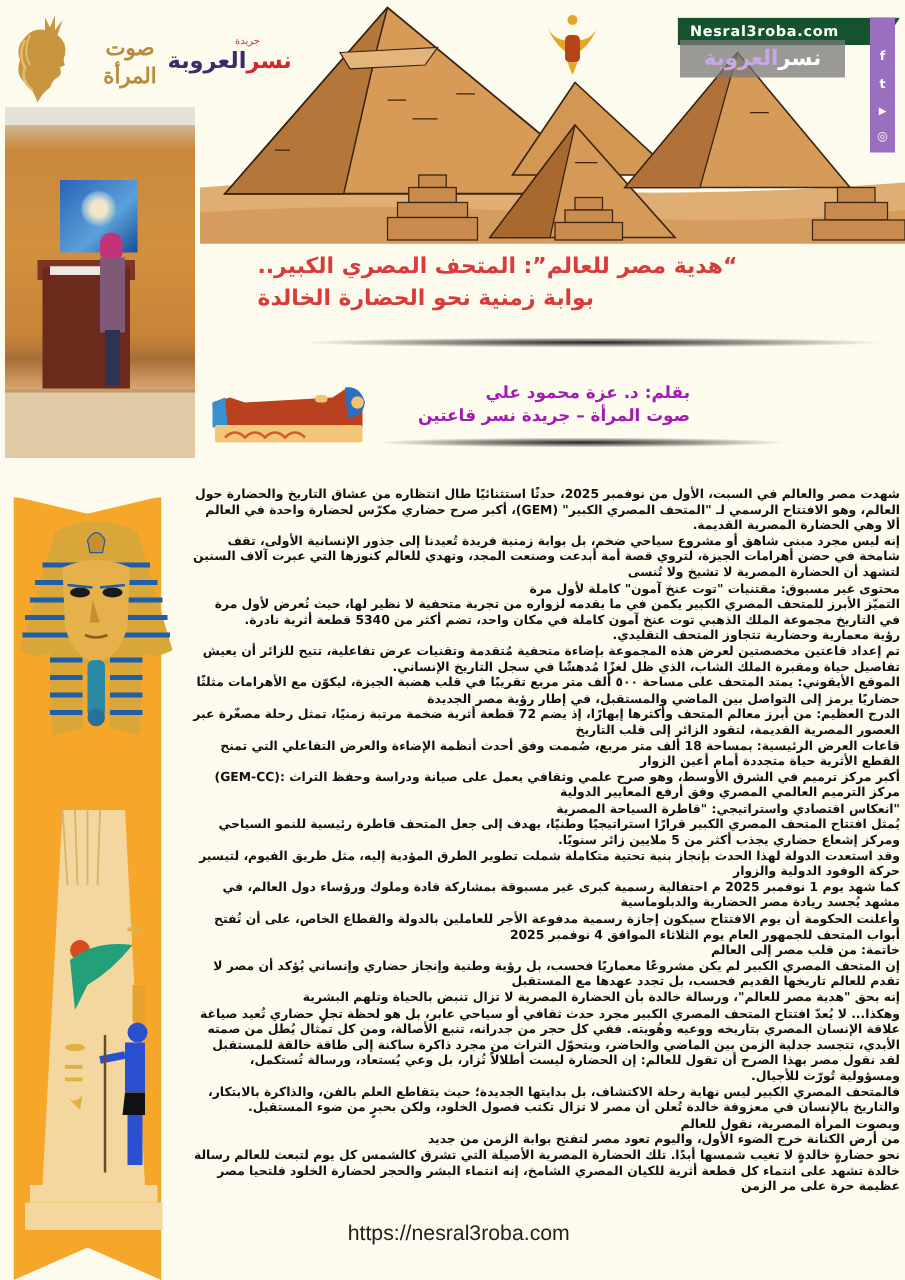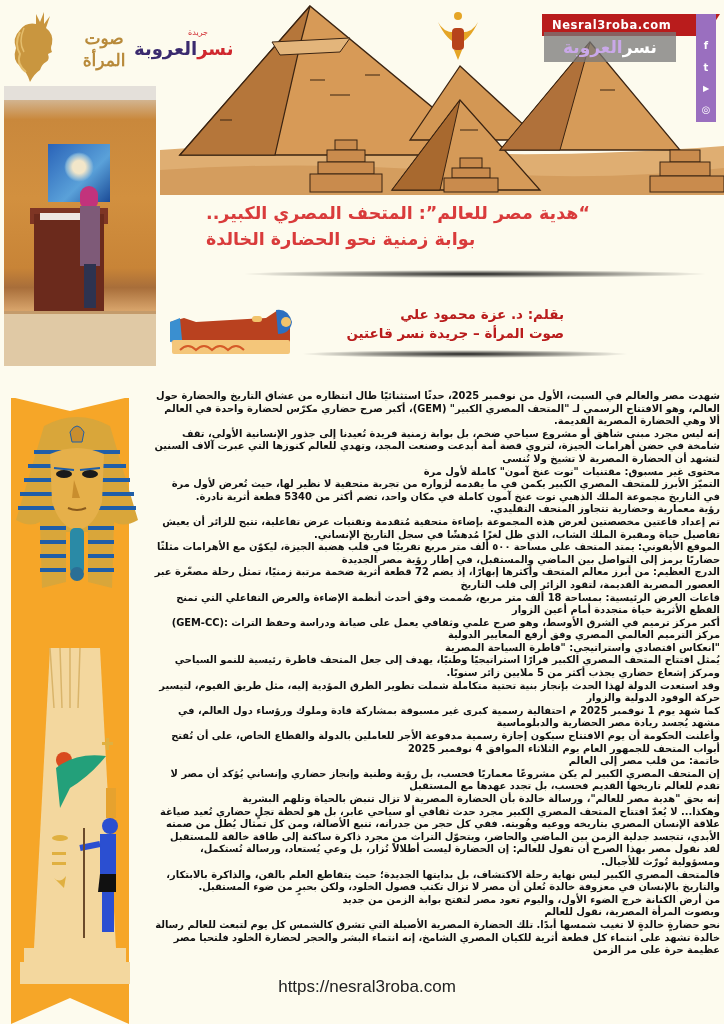--- a/index.html
+++ b/index.html
@@ -14,21 +14,21 @@
   .nesr-logo { position: absolute; left: 130px; top: 22px; width: 82px; height: 38px; text-align: right; }
   .nesr-small { font-size: 8px; color: #d0282e; display: block; line-height: 10px; padding-right: 8px; }
   .nesr-main { font-size: 18px; font-weight: bold; line-height: 22px; color: #d0282e; direction: rtl; }
   .nesr-main .dark { color: #3a2a6e; }
 
   
   .banner { position: absolute; left: 160px; top: 0; width: 564px; height: 195px; overflow: hidden; }
 
   
   .site-badge { position: absolute; left: 542px; top: 14px; width: 178px; height: 22px;
-    background: #b91c1c; color: #fff; font-size: 11.5px; font-weight: bold; letter-spacing: 0.6px;
+    background: #14532d; color: #fff; font-size: 11.5px; font-weight: bold; letter-spacing: 0.6px;
     line-height: 22px; padding-left: 10px; clip-path: polygon(0 0, 100% 0, 92% 100%, 0 100%); }
   .side-strip { position: absolute; left: 696px; top: 14px; width: 20px; height: 108px; background: #9a6fbf; }
   .social { position: absolute; left: 696px; width: 20px; text-align: center; color: #fff;
     font-size: 10px; font-weight: bold; }
   .nesr-gray { position: absolute; left: 544px; top: 32px; width: 132px; height: 30px; background: rgba(120,120,120,0.75);
     color: #fff; font-weight: bold; font-size: 17px; text-align: center; line-height: 30px; direction: rtl; }
   .nesr-gray .acc { color: #c9a8e8; }
 
   
   .photo { position: absolute; left: 4px; top: 86px; width: 152px; height: 280px;
@@ -48,22 +48,22 @@
   .photo .legs { position: absolute; left: 4px; top: 78px; width: 12px; height: 44px; background: #2d3350; }
   .photo .stage { position: absolute; left: 0; top: 225px; width: 100%; height: 55px; background: #e0c9a5; border-top: 3px solid #c49b6b; }
 
   
   .headline { position: absolute; right: 38px; top: 200px; width: 480px; direction: rtl; text-align: left;
     color: #d93b3b; font-weight: bold; font-size: 17.5px; line-height: 26px; }
   .divider-shadow { position: absolute; height: 8px; border-radius: 50%;
     background: radial-gradient(ellipse at center, rgba(0,0,0,0.85) 0%, rgba(0,0,0,0.4) 40%, rgba(0,0,0,0) 70%); }
 
   
-  .author { position: absolute; right: 160px; top: 305px; direction: rtl; text-align: right;
-    color: #b91c1c; font-weight: bold; font-size: 13.5px; line-height: 19px; }
+  .author { position: absolute; right: 172px; top: 305px; direction: rtl; text-align: right;
+    color: #a21caf; font-weight: bold; font-size: 13.5px; line-height: 19px; }
 
   .sarcophagus { position: absolute; left: 166px; top: 300px; width: 130px; height: 56px; }
 
   
   .orange-col { position: absolute; left: 11px; top: 398px; width: 118px; height: 626px; background: #f6a628; }
   .orange-col .notch { position: absolute; left: 0; bottom: 0; width: 118px; height: 26px; background: #fdfbee;
     clip-path: polygon(0 100%, 50% 0, 100% 100%); }
   .orange-col .top-notch { position: absolute; left: 0; top: -1px; width: 118px; height: 14px; background: #fdfbee;
     clip-path: polygon(0 0, 100% 0, 50% 100%); }
   .pharaoh { position: absolute; left: 4px; top: 412px; width: 146px; height: 178px; }
@@ -263,18 +263,18 @@
   <p>يُمثل افتتاح المتحف المصري الكبير قرارًا استراتيجيًا وطنيًا، يهدف إلى جعل المتحف قاطرة رئيسية للنمو السياحي ومركز إشعاع حضاري يجذب أكثر من 5 ملايين زائر سنويًا.</p>
   <p>وقد استعدت الدولة لهذا الحدث بإنجاز بنية تحتية متكاملة شملت تطوير الطرق المؤدية إليه، مثل طريق الفيوم، لتيسير حركة الوفود الدولية والزوار</p>
   <p>كما شهد يوم 1 نوفمبر 2025 م احتفالية رسمية كبرى غير مسبوقة بمشاركة قادة وملوك ورؤساء دول العالم، في مشهد يُجسد ريادة مصر الحضارية والدبلوماسية</p>
   <p>وأعلنت الحكومة أن يوم الافتتاح سيكون إجازة رسمية مدفوعة الأجر للعاملين بالدولة والقطاع الخاص، على أن تُفتح أبواب المتحف للجمهور العام يوم الثلاثاء الموافق 4 نوفمبر 2025</p>
   <p>خاتمة: من قلب مصر إلى العالم</p>
   <p>إن المتحف المصري الكبير لم يكن مشروعًا معماريًا فحسب، بل رؤية وطنية وإنجاز حضاري وإنساني يُؤكد أن مصر لا تقدم للعالم تاريخها القديم فحسب، بل تجدد عهدها مع المستقبل</p>
   <p>إنه بحق "هدية مصر للعالم"، ورسالة خالدة بأن الحضارة المصرية لا تزال تنبض بالحياة وتلهم البشرية</p>
   <p>وهكذا... لا يُعدّ افتتاح المتحف المصري الكبير مجرد حدث ثقافي أو سياحي عابر، بل هو لحظة تجلٍ حضاري تُعيد صياغة علاقة الإنسان المصري بتاريخه ووعيه وهُويته. ففي كل حجر من جدرانه، تنبع الأصالة، ومن كل تمثال يُطل من صمته الأبدي، تتجسد جدلية الزمن بين الماضي والحاضر، ويتحوّل التراث من مجرد ذاكرة ساكنة إلى طاقة خالقة للمستقبل</p>
   <p>لقد نقول مصر بهذا الصرح أن تقول للعالم: إن الحضارة ليست أطلالاً تُزار، بل وعي يُستعاد، ورسالة تُستكمل، ومسؤولية تُورّث للأجيال.</p>
   <p>فالمتحف المصري الكبير ليس نهاية رحلة الاكتشاف، بل بدايتها الجديدة؛ حيث يتقاطع العلم بالفن، والذاكرة بالابتكار، والتاريخ بالإنسان في معزوفة خالدة تُعلن أن مصر لا تزال تكتب فصول الخلود، ولكن بحبرٍ من ضوء المستقبل.</p>
+  <p>وبصوت المرأة المصرية، نقول للعالم</p>
   <p>من أرض الكنانة خرج الضوء الأول، واليوم تعود مصر لتفتح بوابة الزمن من جديد</p>
-  <p>وبصوت المرأة المصرية، نقول للعالم</p>
   <p>نحو حضارةٍ خالدةٍ لا تغيب شمسها أبدًا. تلك الحضارة المصرية الأصيلة التي تشرق كالشمس كل يوم لتبعث للعالم رسالة خالدة تشهد على انتماء كل قطعة أثرية للكيان المصري الشامخ، إنه انتماء البشر والحجر لحضارة الخلود فلتحيا مصر عظيمة حرة على مر الزمن</p>
 </div>
 
 <div class="footer-url">https://nesral3roba.com</div>
 
 </body></html>

